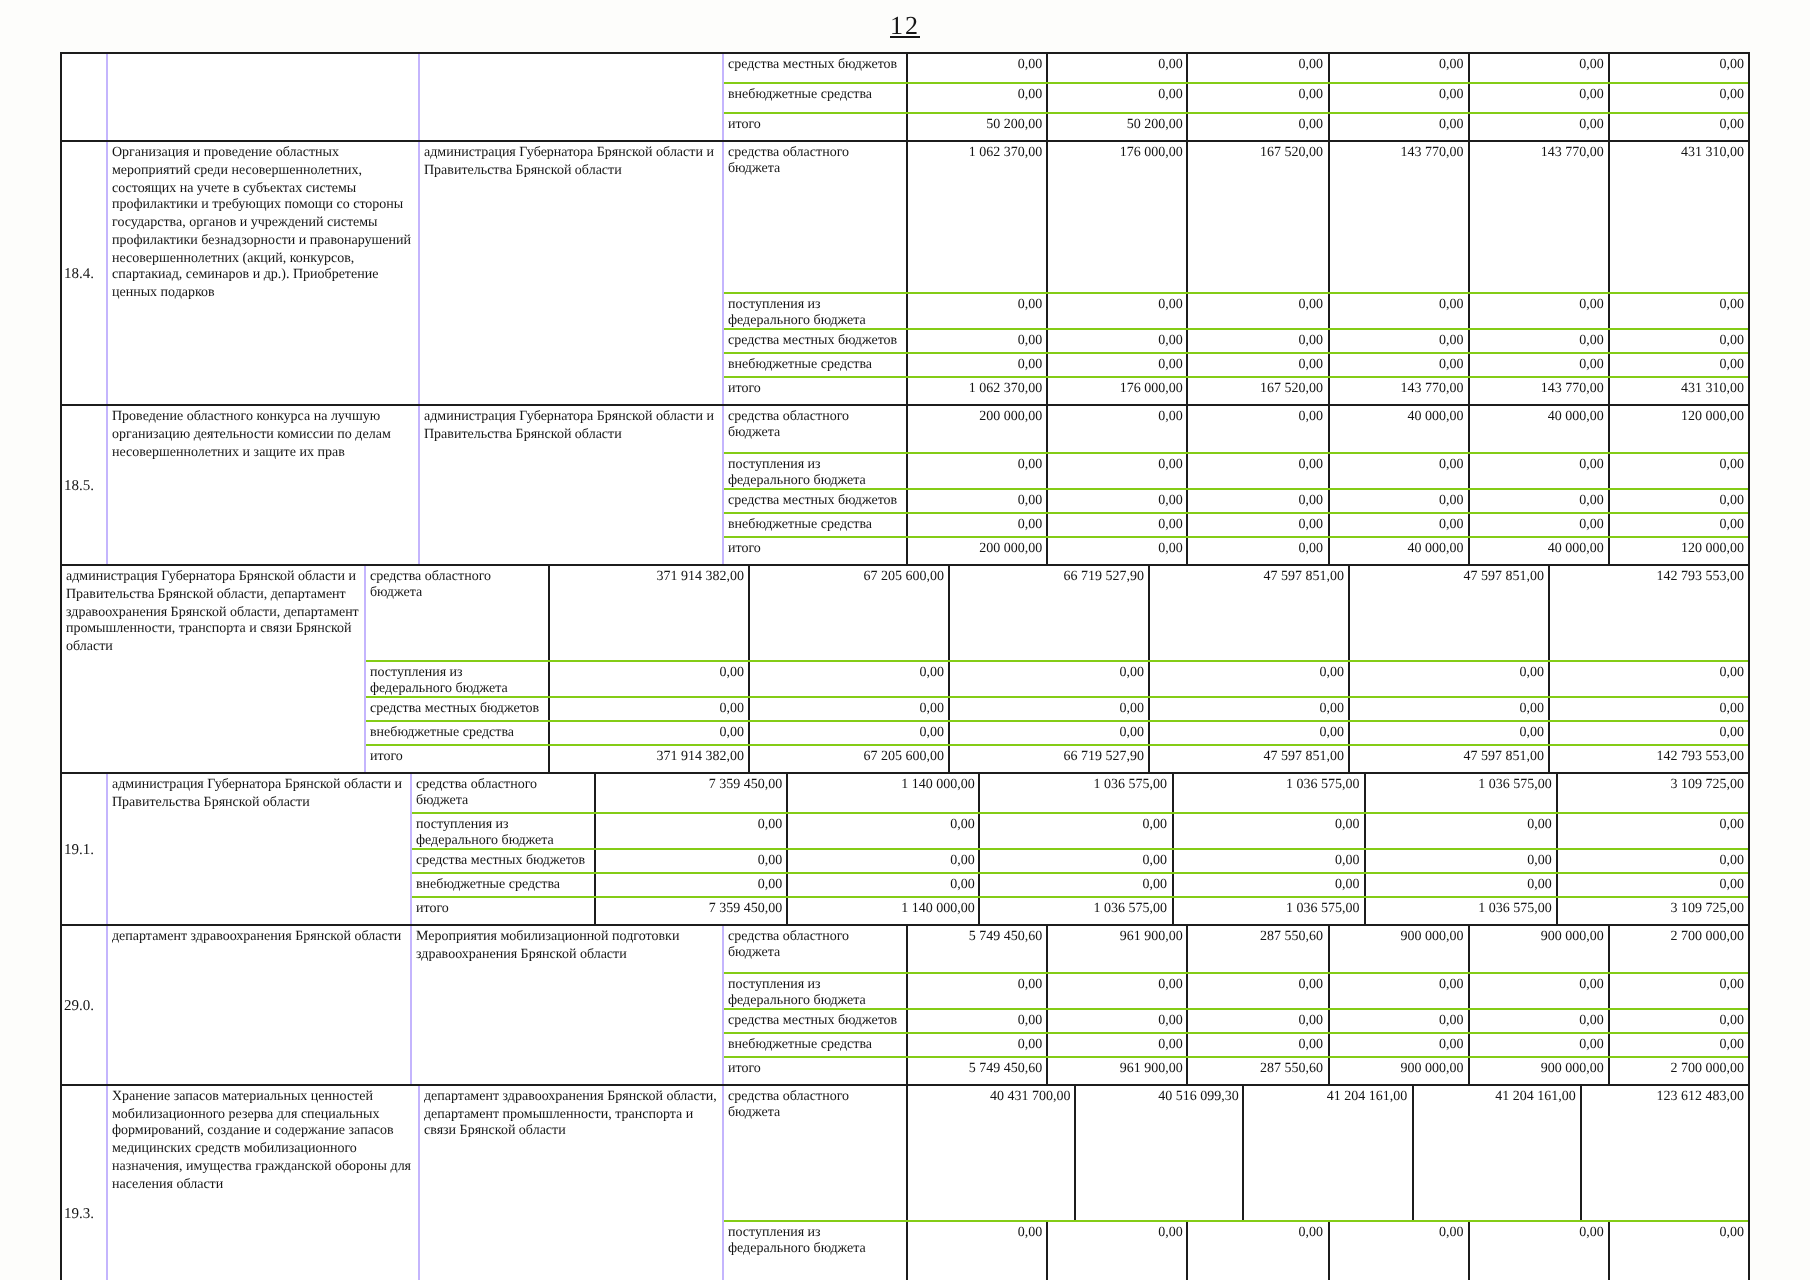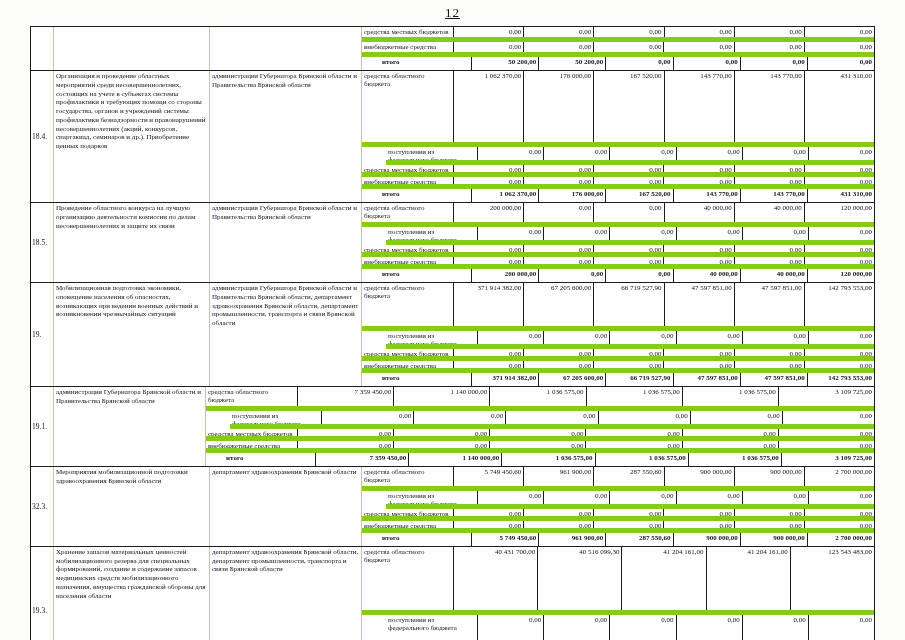--- a/index.html
+++ b/index.html
@@ -24,37 +24,37 @@
   .block { display: flex; border-bottom: 1px solid #1c1c1c; align-items: stretch; }
   .cell {
     border-right: 1px solid #c4b5fd;
     padding: 1px 2px; font-size: 7px; line-height: 1.25;
     overflow: hidden;
   }
   .c-num { width: 23px; flex: none; display: flex; align-items: center; font-size: 7.5px; padding-left: 1px; }
   .c-desc { width: 156px; flex: none; }
   .c-exec { width: 152px; flex: none; }
   .fund { flex: 1; display: flex; flex-direction: column; min-width: 0; }
-  .frow { display: flex; border-bottom: 5px solid #84cc16; align-items: stretch; min-height: 0; }
+  .frow { display: flex; border-bottom: 1px solid #84cc16; align-items: stretch; min-height: 0; }
   .frow:last-child { border-bottom: none; }
   .f-first { flex: 1; min-height: 24px; }
-  .f-post  { flex: none; height: 18px; margin-left: 24px; }
-  .f-small { flex: none; height: 12px; justify-content: flex-end; }
+  .f-post  { flex: none; height: 18px; }
+  .f-small { flex: none; height: 12px; }
   .f-itogo { flex: none; height: 13px; }
   .c-src {
     width: 92px; flex: none; border-right: 1px solid #1c1c1c;
     padding: 1px 2px; font-size: 7px; line-height: 1.2; overflow: hidden;
   }
   .c-val {
     flex: 1; min-width: 0; border-right: 1px solid #1c1c1c;
     padding: 1px 2px; font-size: 7px; line-height: 1.2;
     text-align: right; overflow: hidden; white-space: nowrap;
   }
   .c-val:last-child { border-right: none; }
-  .bold { font-weight: bold; margin-left: 18px; }
+  .bold { font-weight: normal; }
   
   .block-0 .f-first { flex: none; height: 15px; min-height: 0; }
   .block-0 .f-small { height: 15px; }
   .block-1 .f-first { min-height: 76px; }
   .block-2 .f-first { min-height: 24px; }
   .block-3 .f-first { min-height: 48px; }
   .block-4 .f-first { min-height: 17px; }
   .block-5 .f-first { min-height: 24px; }
   .block-6 .f-first { min-height: 68px; }
   .block-6 .f-post  { height: 60px; }
@@ -146,21 +146,21 @@
             <div class="c-val">176 000,00</div>
             <div class="c-val">167 520,00</div>
             <div class="c-val">143 770,00</div>
             <div class="c-val">143 770,00</div>
             <div class="c-val">431 310,00</div>
           </div>
         </div>
       </div>
       <div class="block block-2">
         <div class="cell c-num">18.5.</div>
-        <div class="cell c-desc">Проведение областного конкурса на лучшую организацию деятельности комиссии по делам несовершеннолетних и защите их связи</div>
+        <div class="cell c-desc">Проведение областного конкурса на лучшую организацию деятельности комиссии по делам несовершеннолетних и защите их прав</div>
         <div class="cell c-exec">администрация Губернатора Брянской области и Правительства Брянской области</div>
         <div class="fund">
           <div class="frow f-first">
             <div class="c-src">средства областного бюджета</div>
             <div class="c-val">200 000,00</div>
             <div class="c-val">0,00</div>
             <div class="c-val">0,00</div>
             <div class="c-val">40 000,00</div>
             <div class="c-val">40 000,00</div>
             <div class="c-val">120 000,00</div>
@@ -197,22 +197,20 @@
             <div class="c-val">200 000,00</div>
             <div class="c-val">0,00</div>
             <div class="c-val">0,00</div>
             <div class="c-val">40 000,00</div>
             <div class="c-val">40 000,00</div>
             <div class="c-val">120 000,00</div>
           </div>
         </div>
       </div>
       <div class="block block-3">
-        <div class="cell c-num">19.</div>
-        <div class="cell c-desc">Мобилизационная подготовка экономики, оповещение населения об опасностях, возникающих при ведении военных действий и возникновении чрезвычайных ситуаций</div>
         <div class="cell c-exec">администрация Губернатора Брянской области и Правительства Брянской области, департамент здравоохранения Брянской области, департамент промышленности, транспорта и связи Брянской области</div>
         <div class="fund">
           <div class="frow f-first">
             <div class="c-src">средства областного бюджета</div>
             <div class="c-val">371 914 382,00</div>
             <div class="c-val">67 205 600,00</div>
             <div class="c-val">66 719 527,90</div>
             <div class="c-val">47 597 851,00</div>
             <div class="c-val">47 597 851,00</div>
             <div class="c-val">142 793 553,00</div>
@@ -300,23 +298,23 @@
             <div class="c-val">7 359 450,00</div>
             <div class="c-val">1 140 000,00</div>
             <div class="c-val">1 036 575,00</div>
             <div class="c-val">1 036 575,00</div>
             <div class="c-val">1 036 575,00</div>
             <div class="c-val">3 109 725,00</div>
           </div>
         </div>
       </div>
       <div class="block block-5">
-        <div class="cell c-num">32.3.</div>
+        <div class="cell c-num">29.0.</div>
+        <div class="cell c-exec">департамент здравоохранения Брянской области</div>
         <div class="cell c-desc">Мероприятия мобилизационной подготовки здравоохранения Брянской области</div>
-        <div class="cell c-exec">департамент здравоохранения Брянской области</div>
         <div class="fund">
           <div class="frow f-first">
             <div class="c-src">средства областного бюджета</div>
             <div class="c-val">5 749 450,60</div>
             <div class="c-val">961 900,00</div>
             <div class="c-val">287 550,60</div>
             <div class="c-val">900 000,00</div>
             <div class="c-val">900 000,00</div>
             <div class="c-val">2 700 000,00</div>
           </div>
@@ -362,21 +360,21 @@
         <div class="cell c-num">19.3.</div>
         <div class="cell c-desc">Хранение запасов материальных ценностей мобилизационного резерва для специальных формирований, создание и содержание запасов медицинских средств мобилизационного назначения, имущества гражданской обороны для населения области</div>
         <div class="cell c-exec">департамент здравоохранения Брянской области, департамент промышленности, транспорта и связи Брянской области</div>
         <div class="fund">
           <div class="frow f-first">
             <div class="c-src">средства областного бюджета</div>
             <div class="c-val">40 431 700,00</div>
             <div class="c-val">40 516 099,30</div>
             <div class="c-val">41 204 161,00</div>
             <div class="c-val">41 204 161,00</div>
-            <div class="c-val">123 543 483,00</div>
+            <div class="c-val">123 612 483,00</div>
           </div>
           <div class="frow f-post">
             <div class="c-src">поступления из федерального бюджета</div>
             <div class="c-val">0,00</div>
             <div class="c-val">0,00</div>
             <div class="c-val">0,00</div>
             <div class="c-val">0,00</div>
             <div class="c-val">0,00</div>
             <div class="c-val">0,00</div>
           </div>

